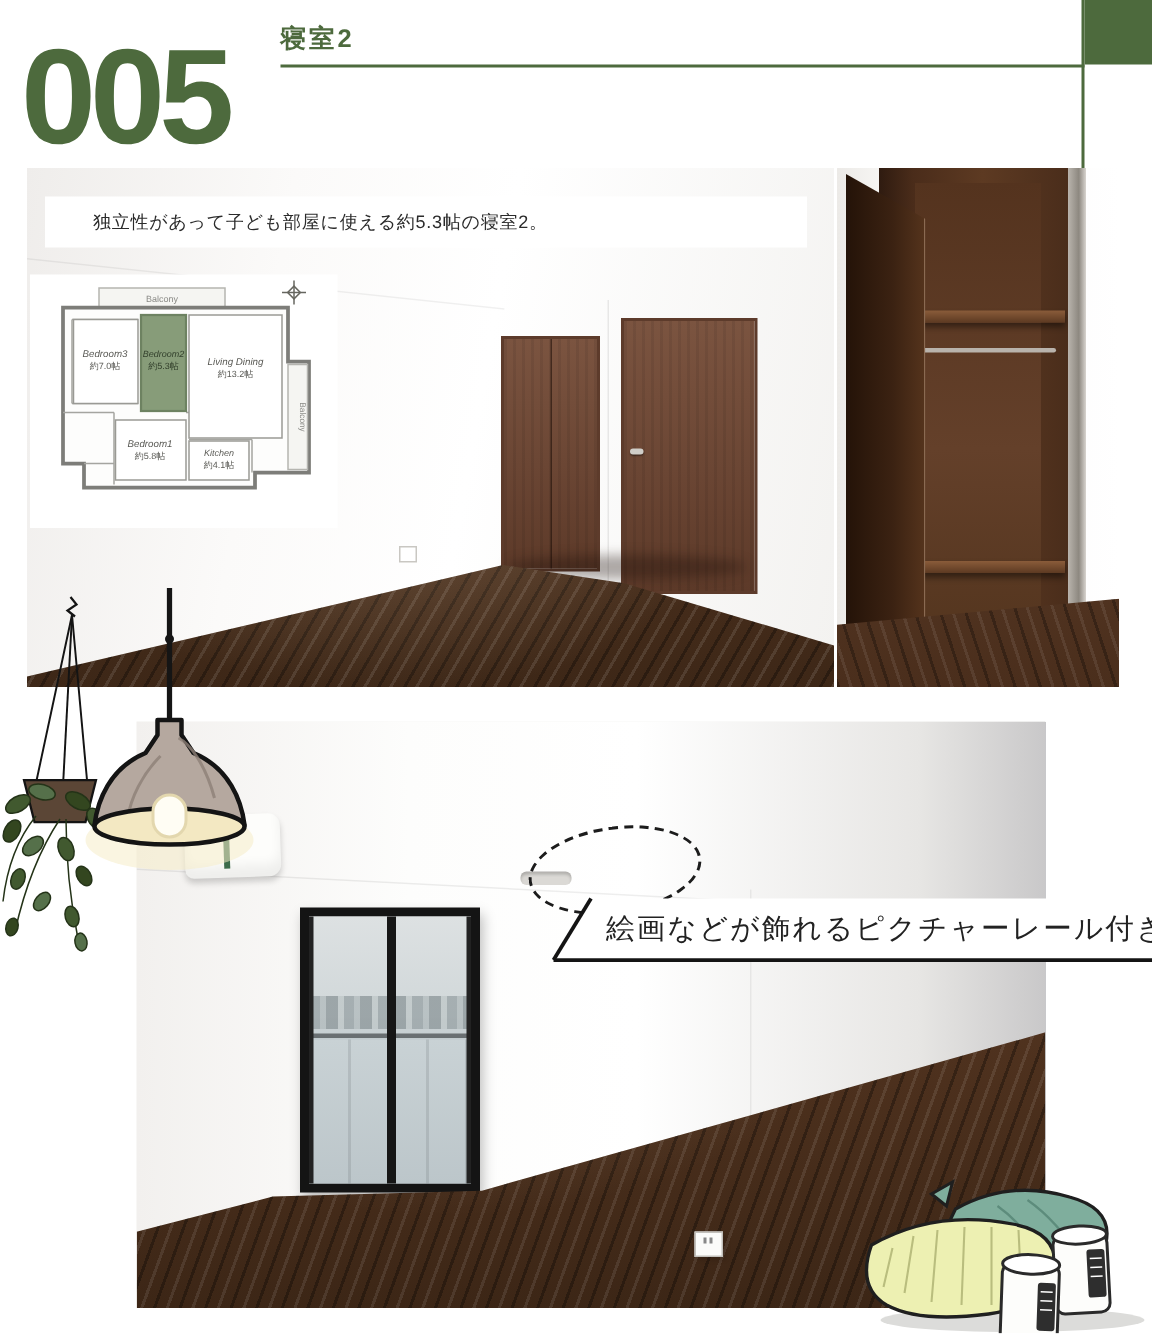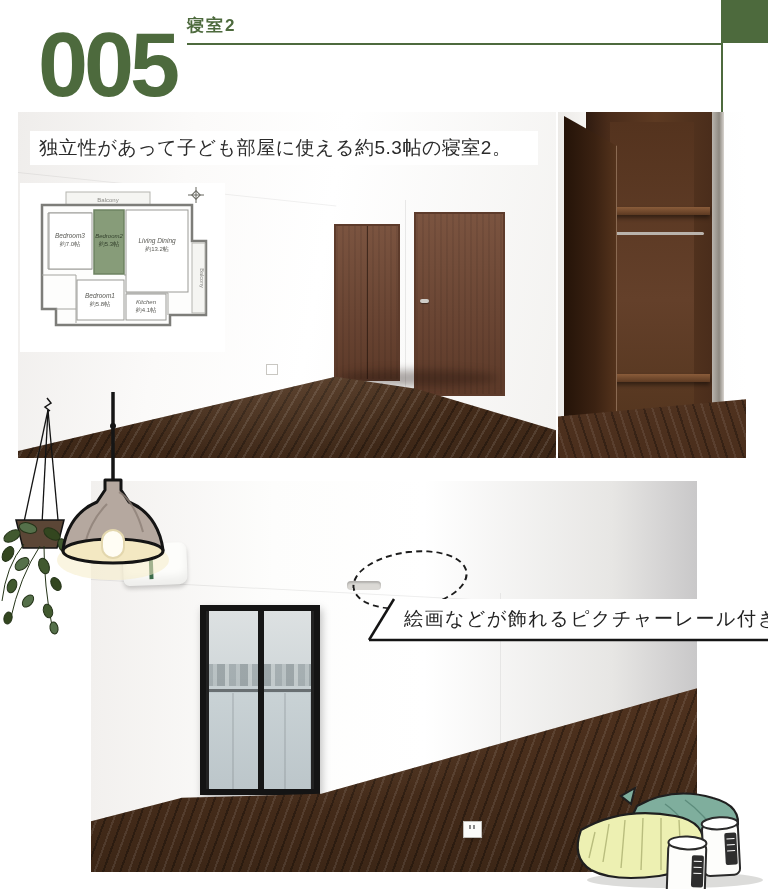--- a/index.html
+++ b/index.html
@@ -2,21 +2,21 @@
 <html><head>
 <meta charset="utf-8">
 <style>
   html,body{margin:0;padding:0;background:#fff;}
   .page{position:relative;width:768px;height:889px;background:#ffffff;overflow:hidden;
         font-family:"Liberation Sans","DejaVu Sans",sans-serif;}
   .abs{position:absolute;}
 
   
   .idx-number{left:14px;top:20px;font-size:90px;line-height:1;font-weight:700;
-    letter-spacing:-4px;color:#4d6a3d;margin-left:24px;}
+    letter-spacing:-4px;color:#4d6a3d;}
   .jp-label{left:187px;top:14px;font-size:17px;color:#4d6a3d;letter-spacing:2px;font-weight:700;}
   .header-rule{left:187px;top:43px;width:536px;height:0;border-top:2px solid #4d6a3d;}
   .en-title{left:184px;top:50px;font-size:43px;font-weight:700;letter-spacing:3px;color:#4d6a3d;}
   .corner-square{left:723px;top:0;width:45px;height:43px;background:#4d6a3d;}
   .corner-vline{left:721px;top:0;width:2px;height:113px;background:#4d6a3d;}
 
   
   .photo{overflow:hidden;background:#f6f5f3;}
   .photo-main{left:18px;top:112px;width:538px;height:346px;}
   .photo-closet{left:558px;top:112px;width:188px;height:346px;}
@@ -46,21 +46,21 @@
         rgba(255,255,255,.10) 7px 9px,rgba(0,0,0,0) 9px 15px),
       linear-gradient(180deg,#6b4831 0%,#553621 45%,#3d2717 100%);}
   .door-shadow{position:absolute;left:320px;top:258px;width:160px;height:16px;border-radius:50%;
     background:rgba(30,15,8,.35);filter:blur(4px);}
   .tp-outlet{position:absolute;left:248px;top:252px;width:10px;height:9px;background:#fff;
     border:1px solid #c9c7c2;}
 
   
   .caption-main{left:30px;top:131px;width:508px;height:34px;background:#ffffff;
     display:flex;align-items:center;padding-left:9px;box-sizing:border-box;z-index:5;}
-  .caption-main span{font-size:19px;color:#2b2b2b;letter-spacing:.5px;white-space:nowrap;}
+  .caption-main span{font-size:12px;color:#2b2b2b;letter-spacing:.5px;white-space:nowrap;margin-left:23px;}
 
   
   .floorplan{left:20px;top:183px;width:205px;height:169px;background:#ffffff;z-index:6;}
 
   
   .cl-wall{position:absolute;inset:0;background:linear-gradient(90deg,#eceae7 0%,#f8f7f5 18%,#ffffff 100%);}
   .cl-box{position:absolute;left:28px;top:0;width:126px;height:312px;
     background:linear-gradient(90deg,#2f1b10 0%,#4a2c1a 18%,#5d3a22 55%,#4a2d1b 100%);}
   .cl-back{position:absolute;left:52px;top:10px;width:84px;height:296px;
     background:linear-gradient(180deg,#54331e 0%,#64402a 60%,#55361f 100%);}

